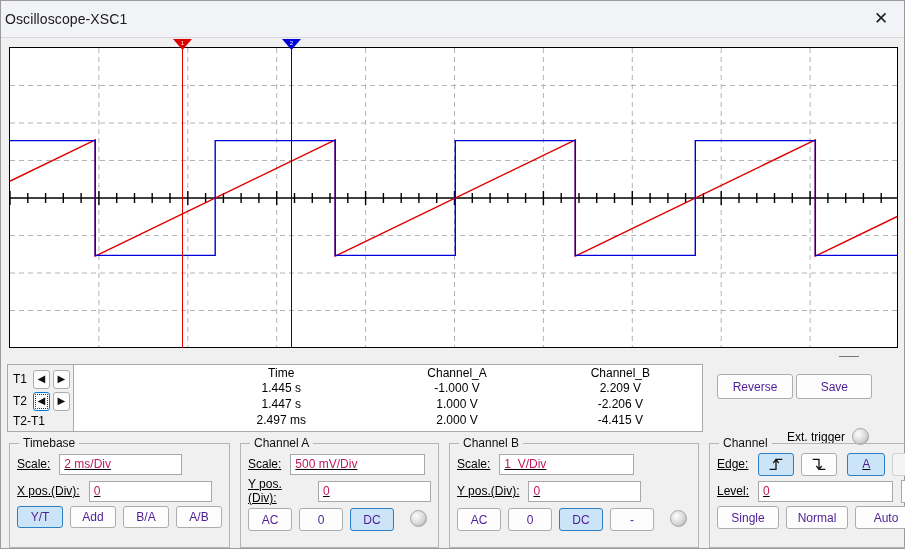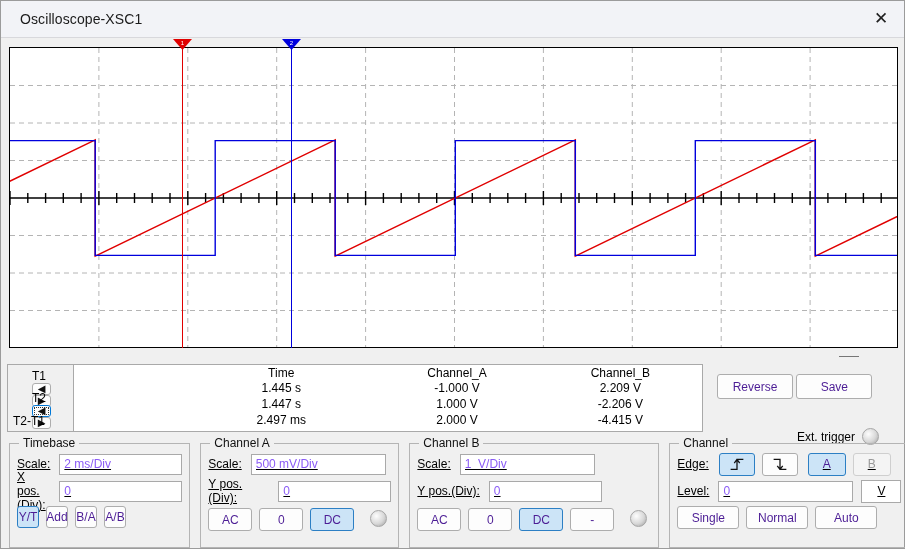--- a/index.html
+++ b/index.html
@@ -18,21 +18,21 @@
   }
   
   .titlebar{
     height:36px;min-height:36px;
     background:#f2f3f7;
     border-bottom:1px solid #d8d8dc;
     display:flex;align-items:center;
     position:relative;
   }
   .titlebar .title{
-    margin-left:19px;font-size:14px;color:#1b1b1b;letter-spacing:.1px;
+    margin-left:4px;font-size:14px;color:#1b1b1b;letter-spacing:.1px;
   }
   .close-btn{
     position:absolute;right:0;top:0;width:46px;height:35px;
     display:flex;align-items:center;justify-content:center;
     font-size:17px;color:#202020;cursor:pointer;
   }
   
   .scope-wrap{
     margin:1px 6px 0 8px;
     height:309px;min-height:309px;
@@ -71,21 +71,21 @@
   .meas-row{
     display:flex;align-items:flex-start;
     padding:0 6px 0 6px;
     height:72px;min-height:72px;
   }
   .cursor-ctl{
     width:66px;border:1px solid #a9a9a9;border-right:none;
     background:#f0f0f0;height:68px;box-sizing:border-box;
     padding:4px 0 0 5px;
   }
-  .cur-line{display:flex;align-items:center;margin-bottom:2px;height:20px;flex-direction:column;}
+  .cur-line{display:flex;align-items:center;margin-bottom:2px;height:20px;}
   .cur-lbl{width:22px;font-size:12px;}
   .arrow-btn{
     width:17px;height:17px;margin-right:3px;
     border:1px solid #adadad;border-radius:3px;background:#fdfdfd;
     display:flex;align-items:center;justify-content:center;
     font-size:10px;line-height:1;cursor:pointer;color:#111;
   }
   .arrow-btn.focused{outline:1px dotted #333;outline-offset:-3px;border-color:#0078d7;}
   .cur-diff{font-size:12px;margin-top:3px;}
   .meas-table{
@@ -111,21 +111,21 @@
   .btn{
     border:1px solid #adadad;border-radius:3px;background:#fdfdfd;
     font-family:"Liberation Sans", sans-serif;font-size:12px;color:#4c1d95;
     cursor:pointer;display:inline-flex;align-items:center;justify-content:center;
     box-sizing:border-box;
   }
   .btn.sel{background:#cce4f7;border-color:#2c7fc4;}
   .btn.dis{color:#9a9a9a;background:#f4f4f4;border-color:#cfcfcf;cursor:default;}
   .big-btn{width:76px;height:25px;}
   .ext-trig{
-    position:absolute;left:94px;top:64px;font-size:12px;
+    position:absolute;left:84px;top:64px;font-size:12px;
     display:flex;align-items:center;gap:7px;
   }
   .term{
     width:15px;height:15px;border-radius:50%;
     background:radial-gradient(circle at 36% 34%, #fdfdfd 0%, #d8d8d8 55%, #9d9d9d 100%);
     border:1px solid #a6a6a6;
   }
   
   .panels{
     display:flex;padding:0 6px 0 8px;gap:10px;flex:1;
@@ -139,25 +139,25 @@
     font-size:12px;padding:0 4px;margin-left:2px;color:#111;
   }
   .p-timebase{width:212px;}
   .p-cha{width:213px;}
   .p-chb{width:213px;}
   .p-trig{flex:1;}
   .field{display:flex;align-items:center;height:24px;margin-bottom:3px;text-decoration:underline;}
   .field label{font-size:12px;}
   .inp{
     border:1px solid #a9a9a9;background:#fff;height:21px;
-    font-family:"Liberation Sans", sans-serif;font-size:12px;color:#8b5cf6;
+    font-family:"Liberation Sans", sans-serif;font-size:12px;color:#be185d;
     padding:0 4px;box-sizing:border-box;outline:none;
   }
   .row-btns{display:flex;gap:7px;margin-top:2px;}
-  .tb-btn{height:22px;width:22px;}
+  .tb-btn{height:22px;width:46px;}
   .coup-btn{height:23px;width:44px;}
   .coup-row{display:flex;gap:8px;align-items:center;}
   .edge-btn{width:36px;height:23px;}
   .src-btn{width:38px;height:23px;}
   .trig-mode{height:23px;width:62px;}
   .v-unit{width:38px;height:21px;border:1px solid #a9a9a9;background:#fff;
           display:flex;align-items:center;justify-content:center;font-size:12px;}
   .grow{flex:1;}
 </style>
 </head>

